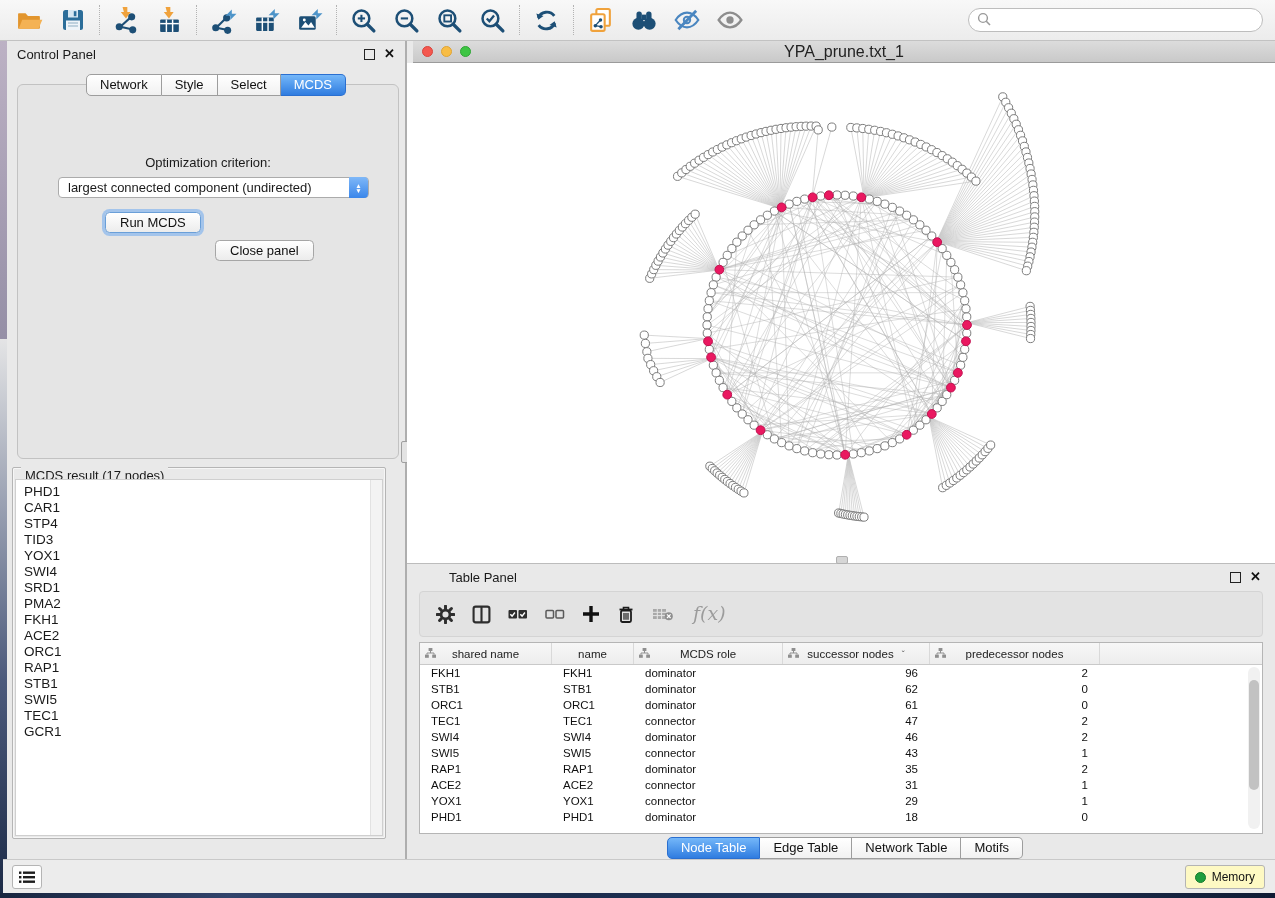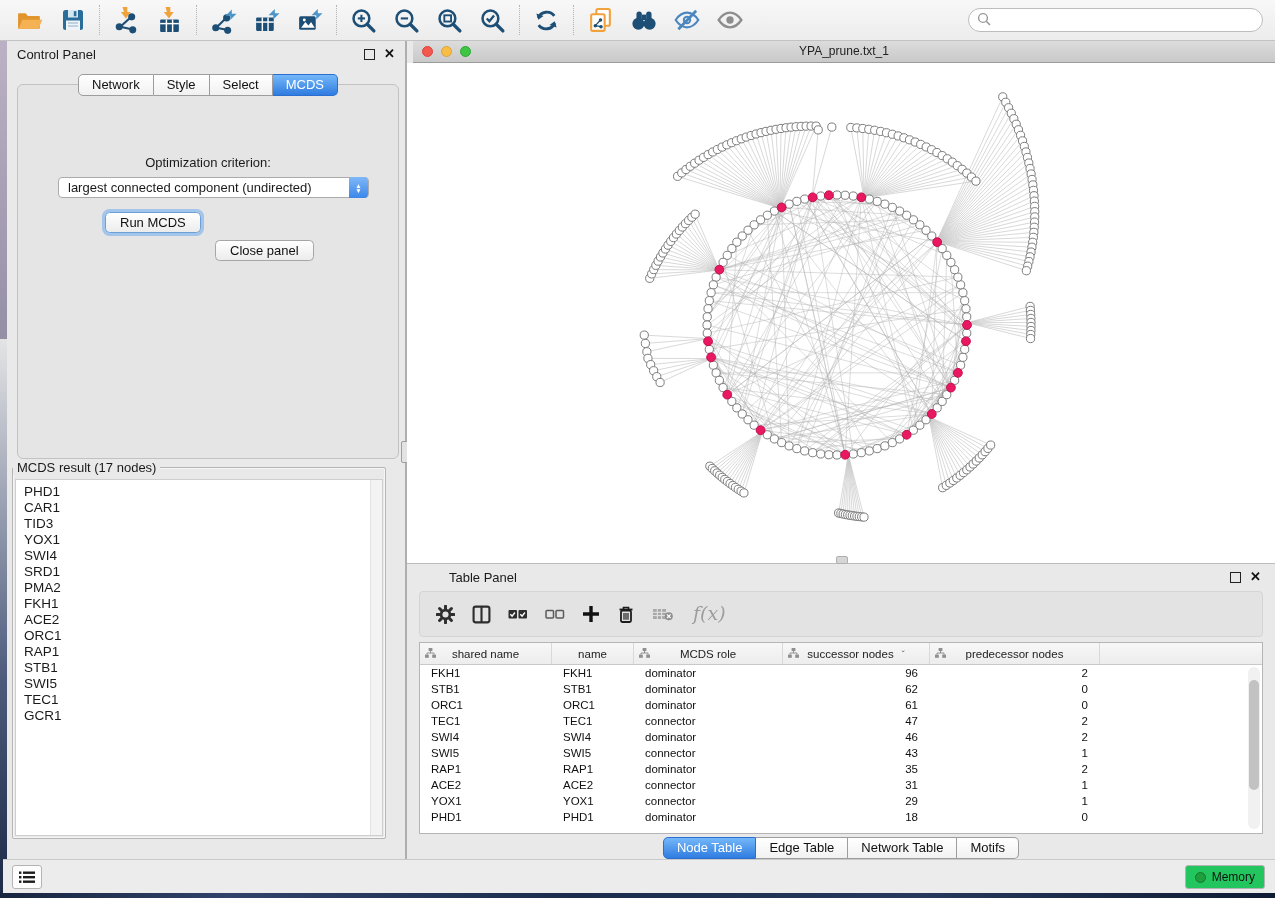--- a/index.html
+++ b/index.html
@@ -26,56 +26,56 @@
 
   
   #control-panel{position:absolute;left:7px;top:41px;width:398px;bottom:38px;background:#e9e9e9;}
   .panel-header{height:26px;display:flex;align-items:center;padding:0 10px;font-size:13px;color:#1a1a1a;}
   .panel-header .ph-icons{margin-left:auto;display:flex;align-items:center;gap:9px;}
   .float-box{width:9px;height:9px;border:1.5px solid #222;display:inline-block;}
   .close-x{font-size:13px;font-weight:bold;color:#111;line-height:10px;}
   #cp-tabs{position:absolute;left:71px;top:33px;display:flex;z-index:3;}
   .seg-tab{font-size:13px;padding:2px 13px;background:linear-gradient(#fff,#f1f1f1);
     border:1px solid #9d9d9d;border-left-width:0;color:#111;cursor:default;line-height:16px;}
-  .seg-tab:first-child{border-left-width:1px;border-radius:5px 0 0 5px;}
+  .seg-tab:first-child{border-left-width:1px;border-radius:5px 0 0 5px;margin-left:8px;}
   .seg-tab:last-child{border-radius:0 5px 5px 0;}
   .seg-tab.active{background:linear-gradient(#74b7f9,#2f7ce0);color:#fff;border-color:#2a6fd0;}
   #cp-inner{position:absolute;left:10px;right:6px;top:43px;height:373px;background:#e5e5e5;
     border:1px solid #c2c2c2;border-radius:6px;}
   #opt-label{position:absolute;top:70px;left:0;right:0;text-align:center;font-size:13px;}
   #opt-select{position:absolute;left:40px;top:92px;width:311px;height:21px;background:#fff;
     border:1px solid #ababab;border-radius:4px;font-size:13px;line-height:20px;padding-left:9px;box-sizing:border-box;}
   #opt-stepper{position:absolute;right:0;top:-1px;width:19px;height:21px;border-radius:0 4px 4px 0;
     background:linear-gradient(#7fb8f8,#3a86ea);display:flex;flex-direction:column;align-items:center;justify-content:center;color:#fff;}
   #opt-stepper span{font-size:6.5px;line-height:5px;}
   .cp-btn{position:absolute;top:127px;height:21px;background:linear-gradient(#ffffff,#ececec);
     border:1px solid #a6a6a6;border-radius:4.5px;font-size:13px;font-family:"Liberation Sans",sans-serif;
     color:#111;padding:0 14px;line-height:19px;box-sizing:border-box;}
   #run-btn{left:87px;box-shadow:0 0 0 3px rgba(110,170,240,.55);border-color:#6a9fd8;}
   #close-btn{left:197px;margin-top:28px;}
   #mcds-group{position:absolute;left:5px;top:426px;width:372px;height:370px;
     border:1px solid #b5b5b5;border-radius:2px;box-shadow:inset 0 0 0 1px #f6f6f6;}
-  #mcds-title{position:absolute;top:-8px;left:0;background:#e9e9e9;padding:0 4px;font-size:13px;}
+  #mcds-title{position:absolute;top:-8px;left:8px;background:#e9e9e9;padding:8px 4px;font-size:13px;}
   #mcds-list{position:absolute;left:2px;right:2px;top:11px;bottom:2px;background:#fff;
     border:1px solid #cfcfcf;overflow:hidden;}
   #mcds-scroll{position:absolute;right:0;top:0;bottom:0;width:11px;background:#f3f3f3;border-left:1px solid #e2e2e2;}
   .mcds-item{font-size:13.5px;line-height:16px;padding-left:8px;}
   #mcds-items{padding-top:4px;}
 
   
   #v-splitter{position:absolute;left:405px;top:41px;width:2px;bottom:38px;background:#aeaeae;}
   #v-handle{position:absolute;left:401px;top:441px;width:10px;height:20px;background:#e3e3e3;
     border:1px solid #9f9f9f;border-radius:2px;}
   #h-handle{position:absolute;left:836px;top:556px;width:10px;height:6px;background:#d6d6d6;
     border:1px solid #b0b0b0;border-radius:2px;z-index:5;}
 
   
   #network-window{position:absolute;left:407px;top:41px;right:0;height:522px;}
   #net-titlebar{height:21px;background:linear-gradient(#dcdcdc,#c9c9c9);border-bottom:1px solid #9b9b9b;
-    position:relative;text-align:center;font-size:12px;line-height:21px;color:#222;margin-left:6px;}
+    position:relative;text-align:center;font-size:16px;line-height:21px;color:#222;margin-left:6px;}
   .traffic{position:absolute;left:9px;top:5px;display:flex;gap:8px;}
   .tl{width:11px;height:11px;border-radius:50%;}
   #net-canvas{position:absolute;top:22px;left:0;right:0;bottom:0;background:#fff;}
 
   
   #table-panel{position:absolute;left:407px;top:563px;right:0;bottom:38px;background:#e9e9e9;border-top:1px solid #bcbcbc;}
   #tp-toolbar{position:absolute;left:12px;right:12px;top:27px;height:46px;background:#e3e3e3;
     border:1px solid #d4d4d4;border-radius:4px;display:flex;align-items:center;gap:17px;padding-left:16px;box-sizing:border-box;}
   .tp-icon{display:flex;align-items:flex-end;justify-content:center;}
   #node-table{position:absolute;left:12px;right:12px;top:78px;bottom:26px;background:#fff;border:1px solid #b5b5b5;overflow:hidden;}
@@ -89,21 +89,21 @@
   .td.left{padding-left:11px;text-align:left;}
   .td.right{padding-right:12px;text-align:right;}
   #nt-scroll{position:absolute;right:2px;top:24px;bottom:4px;width:12px;background:#f1f1f1;border-radius:6px;}
   #nt-thumb{position:absolute;left:1px;right:1px;top:8%;height:68%;background:#c2c2c2;border-radius:6px;}
   #tp-tabs{position:absolute;left:0;right:0;top:273px;display:flex;justify-content:center;}
 
   
   #status-bar{position:absolute;left:3px;right:0;bottom:5px;height:33px;background:#ececec;border-top:1px solid #c9c9c9;}
   #list-btn{position:absolute;left:9px;top:5px;width:28px;height:22px;background:#fdfdfd;border:1px solid #b4b4b4;
     border-radius:3px;display:flex;align-items:center;justify-content:center;}
-  #memory-btn{position:absolute;right:10px;top:5px;height:22px;background:#22c55e;border:1px solid #b4b4b4;
+  #memory-btn{position:absolute;right:10px;top:5px;height:22px;background:#fef9c3;border:1px solid #b4b4b4;
     border-radius:3px;display:flex;align-items:center;gap:6px;padding:0 9px;font-size:12px;color:#111;}
   #memory-dot{width:11px;height:11px;border-radius:50%;background:#1f9e3e;border:1px solid #157a2c;box-sizing:border-box;}
 </style>
 </head>
 <body>
 
 <div id="main-toolbar">
   <div class="tb-btn">
     <span>
         <svg width="27" height="27" viewBox="0 0 26 26">
@@ -332,20 +332,21 @@
     </div>
     <button class="cp-btn" id="run-btn">Run MCDS</button>
     <button class="cp-btn" id="close-btn">Close panel</button>
   </div>
   <div id="mcds-group">
     <div id="mcds-title">MCDS result (17 nodes)</div>
     <div id="mcds-list">
       <div id="mcds-items">
           <div class="mcds-item">PHD1</div>
           <div class="mcds-item">CAR1</div>
+          <div class="mcds-item">STP4</div>
           <div class="mcds-item">TID3</div>
           <div class="mcds-item">YOX1</div>
           <div class="mcds-item">SWI4</div>
           <div class="mcds-item">SRD1</div>
           <div class="mcds-item">PMA2</div>
           <div class="mcds-item">FKH1</div>
           <div class="mcds-item">ACE2</div>
           <div class="mcds-item">ORC1</div>
           <div class="mcds-item">RAP1</div>
           <div class="mcds-item">STB1</div>

